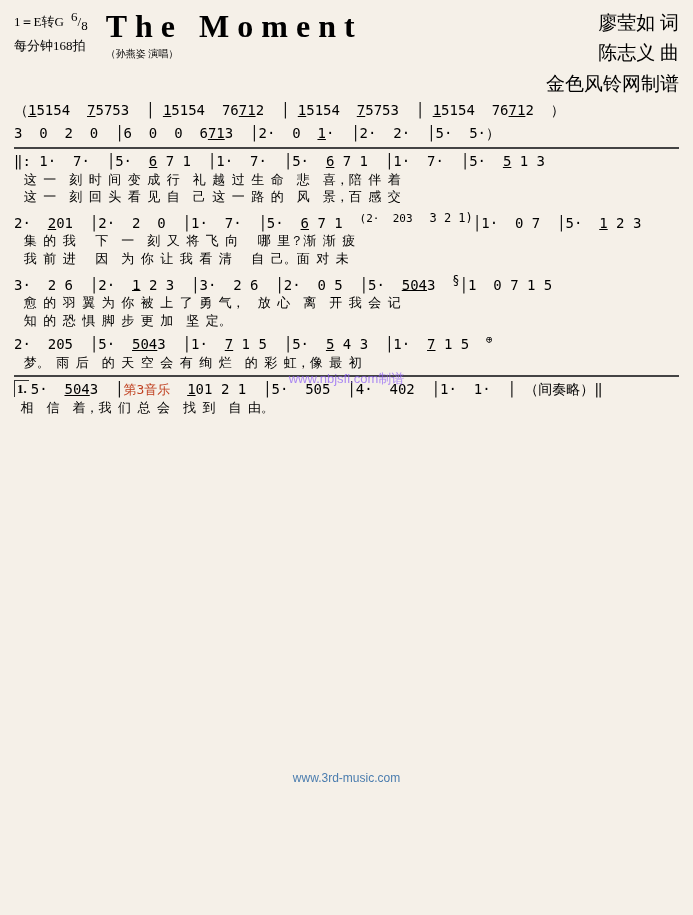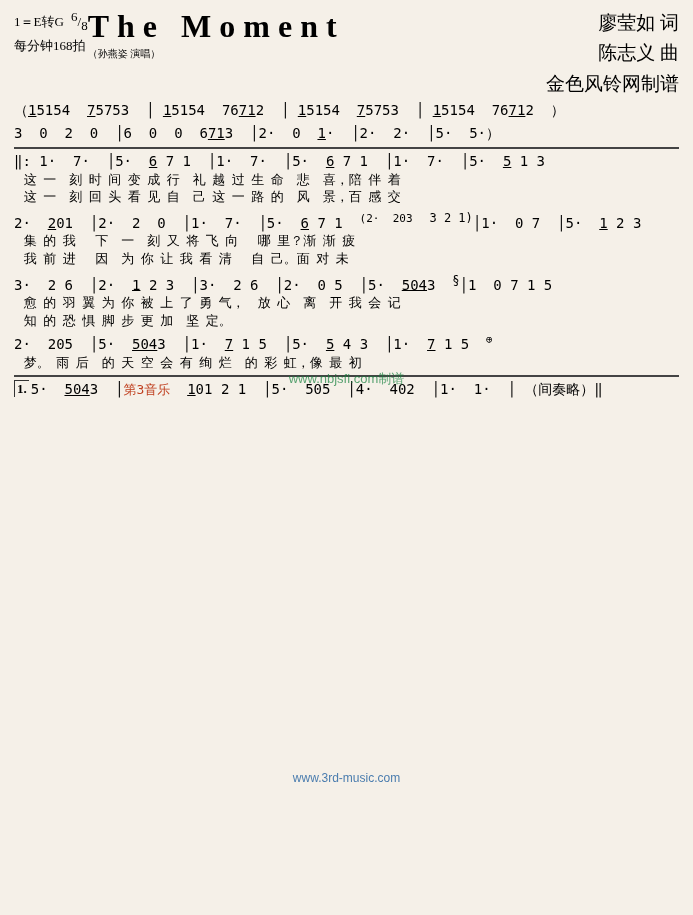--- a/index.html
+++ b/index.html
@@ -16,20 +16,21 @@
       min-height: 915px;
       background: #f5f0e8;
       padding: 8px 14px;
       position: relative;
     }
     .header-row {
       display: flex;
       align-items: flex-start;
       justify-content: space-between;
       margin-bottom: 2px;
+      gap: 18px;
     }
     .header-left {
       font-size: 13px;
       line-height: 1.4;
     }
     .header-center {
       flex: 1;
     }
     .header-center .title {
       font-size: 32px;
@@ -43,21 +44,21 @@
     .header-right {
       font-size: 19px;
       text-align: right;
       line-height: 1.6;
     }
     .watermark-center {
       position: absolute;
       top: 370px;
       left: 50%;
       transform: translateX(-50%);
-      color: #15803d;
+      color: #8b5cf6;
       font-size: 13px;
       opacity: 0.7;
       white-space: nowrap;
       z-index: 10;
       font-family: Arial, sans-serif;
     }
     .watermark-bottom {
       position: absolute;
       bottom: 130px;
       left: 50%;
@@ -145,18 +146,19 @@
     <span class="lyric-span">   梦。  雨  后    的  天  空  会  有  绚  烂    的  彩  虹，像  最  初</span>
   </div>
 
   <hr style="border:1px solid #444;margin:3px 0;">
 
   <div class="music-block">
     <div style="display:flex;align-items:flex-start;">
       <span style="font-size:13px;font-weight:bold;margin-right:2px;border-top:1px solid #333;border-left:1px solid #333;padding:0 2px;">1.</span>
       <span class="stave-line">5·  <span style="text-decoration:underline;">504</span>3  │<span style="color:#c04020;font-size:13px;">第</span><span style="color:#c04020;font-size:13px;">3</span><span style="color:#c04020;font-size:13px;">音</span><span style="color:#c04020;font-size:13px;">乐</span>  <span style="text-decoration:underline;">1</span>01 2 1  │5·  505  │4·  402  │1·  1·  │ （间奏略）‖</span>
     </div>
+    <span class="lyric-span">  相    信    着，我  们  总  会    找  到    自  由。</span>
   </div>
 
   <div class="watermark-center">www.nbjsfl.com制谱</div>
   <div class="watermark-bottom">www.3rd-music.com</div>
 
 </div>
 
 </body></html>

